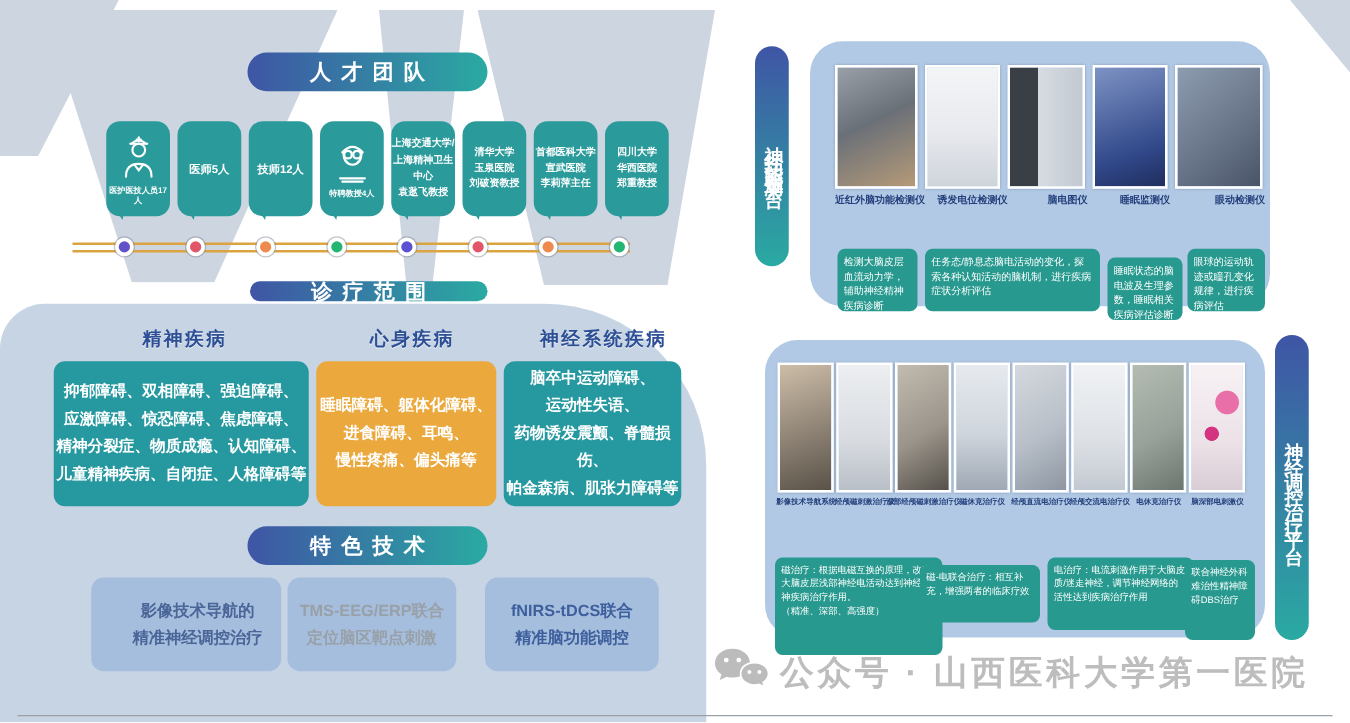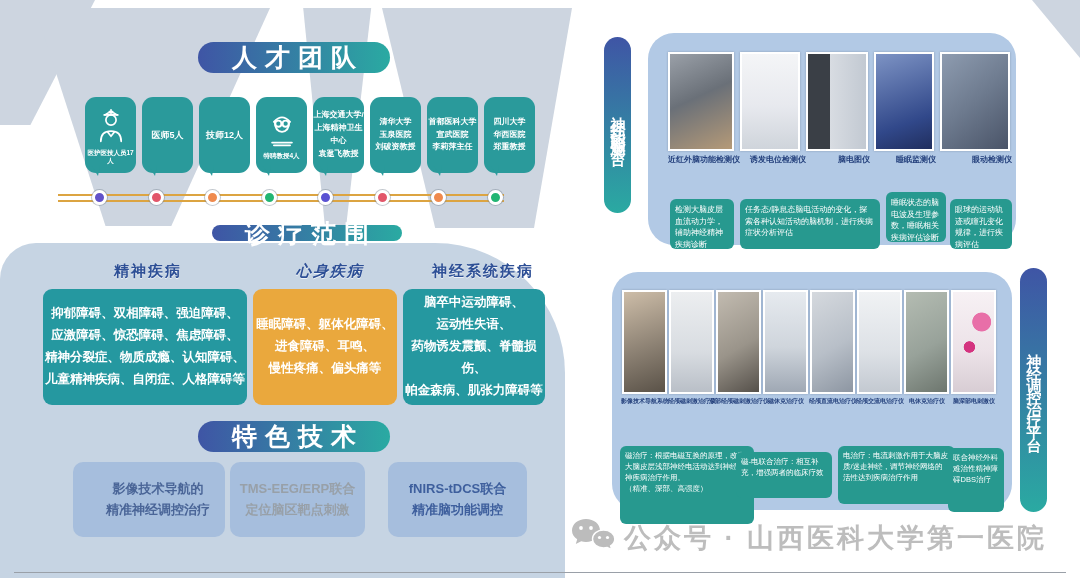--- a/index.html
+++ b/index.html
@@ -13,24 +13,24 @@
   .deco-tl{left:0;top:0;width:95px;height:125px;clip-path:polygon(0 0,100% 0,32% 100%,0 100%);}
   .deco-wing-left{left:35px;top:8px;width:235px;height:218px;clip-path:polygon(0 0,100% 0,58% 100%,30% 100%);}
   .deco-mid{left:293px;top:8px;width:85px;height:222px;clip-path:polygon(12% 0,92% 0,62% 100%,38% 100%);}
   .deco-wing-right{left:382px;top:8px;width:190px;height:220px;clip-path:polygon(0 0,100% 0,80% 100%,28% 100%);}
   .deco-blob{left:0;top:243px;width:565px;height:335px;background:#c6d4e3;border-radius:36px 130px 0 0;}
   .deco-tr{left:1032px;top:0;width:48px;height:58px;clip-path:polygon(0 0,100% 0,100% 100%);}
   .bottom-line{left:14px;bottom:5px;width:1052px;height:1px;background:#9aa0a8;}
 
   
   .pill{background:linear-gradient(90deg,#3f55a5,#2aaaa2);border-radius:18px;
-        color:#fff;font-weight:bold;font-size:25px;letter-spacing:8px;text-indent:8px;
+        color:#fff;font-weight:bold;font-size:17px;letter-spacing:8px;text-indent:8px;
         display:flex;align-items:center;justify-content:center;}
   .pill-talent{left:198px;top:42px;width:192px;height:31px;}
-  .pill-scope{left:212px;top:225px;width:190px;height:16px;}
+  .pill-scope{left:200px;top:225px;width:190px;height:16px;}
   .pill-tech{left:198px;top:421px;width:192px;height:31px;}
 
   
   .vpill{background:linear-gradient(180deg,#3f55a5,#2aaaa2);border-radius:14px;color:#fff;
          font-weight:bold;font-size:15px;writing-mode:vertical-rl;text-orientation:upright;
          display:flex;align-items:center;justify-content:center;}
   .vpill-left{left:604px;top:37px;width:27px;height:176px;letter-spacing:5px;}
   .vpill-right{left:1020px;top:268px;width:27px;height:244px;letter-spacing:12px;}
 
   
@@ -188,21 +188,21 @@
   <span class="dot dot5"></span>
   <span class="dot dot6"></span>
   <span class="dot dot7"></span>
   <span class="dot dot8"></span>
 
   <div class="pill pill-scope abs">
     <span>诊疗范围</span>
   </div>
 
   <div class="cat" style="left:88px;width:120px;">精神疾病</div>
-  <div class="cat" style="left:270px;width:120px;font-style:italic;">心身疾病</div>
+  <div class="cat" style="left:270px;width:120px;">心身疾病</div>
   <div class="cat" style="left:418px;width:130px;">神经系统疾病</div>
 
   <div class="scope-box scope-teal" style="left:43px;width:204px;">
     <div class="preline">抑郁障碍、双相障碍、强迫障碍、
 应激障碍、惊恐障碍、焦虑障碍、
 精神分裂症、物质成瘾、认知障碍、
 儿童精神疾病、自闭症、人格障碍等</div>
   </div>
   <div class="scope-box scope-orange" style="left:253px;width:144px;">
     <div class="preline">睡眠障碍、躯体化障碍、
@@ -242,21 +242,21 @@
   <div class="photo p5" style="left:940px;top:52px;width:70px;height:99px;"></div>
 
   <div class="eq-label" style="left:664px;top:154px;width:76px;">近红外脑功能检测仪</div>
   <div class="eq-label" style="left:734px;top:154px;width:72px;">诱发电位检测仪</div>
   <div class="eq-label" style="left:804px;top:154px;width:66px;">脑电图仪</div>
   <div class="eq-label" style="left:872px;top:154px;width:64px;">睡眠监测仪</div>
   <div class="eq-label" style="left:938px;top:154px;width:74px;">眼动检测仪</div>
 
   <div class="cap" style="left:670px;top:171px;width:64px;height:50px;">检测大脑皮层血流动力学，辅助神经精神疾病诊断</div>
   <div class="cap" style="left:740px;top:171px;width:140px;height:50px;">任务态/静息态脑电活动的变化，探索各种认知活动的脑机制，进行疾病症状分析评估</div>
-  <div class="cap" style="left:886px;top:164px;width:60px;height:50px;">睡眠状态的脑电波及生理参数，睡眠相关疾病评估诊断</div>
+  <div class="cap" style="left:886px;top:178px;width:60px;height:50px;">睡眠状态的脑电波及生理参数，睡眠相关疾病评估诊断</div>
   <div class="cap" style="left:950px;top:171px;width:62px;height:50px;">眼球的运动轨迹或瞳孔变化规律，进行疾病评估</div>
 
   <div class="panel panel-bottom"></div>
   <div class="vpill vpill-right abs">神经调控治疗平台</div>
 
   <div class="photo q1" style="left:622px;top:290px;width:45px;height:104px;"></div>
   <div class="photo q2" style="left:669px;top:290px;width:45px;height:104px;"></div>
   <div class="photo q3" style="left:716px;top:290px;width:45px;height:104px;"></div>
   <div class="photo q4" style="left:763px;top:290px;width:45px;height:104px;"></div>
   <div class="photo q5" style="left:810px;top:290px;width:45px;height:104px;"></div>

